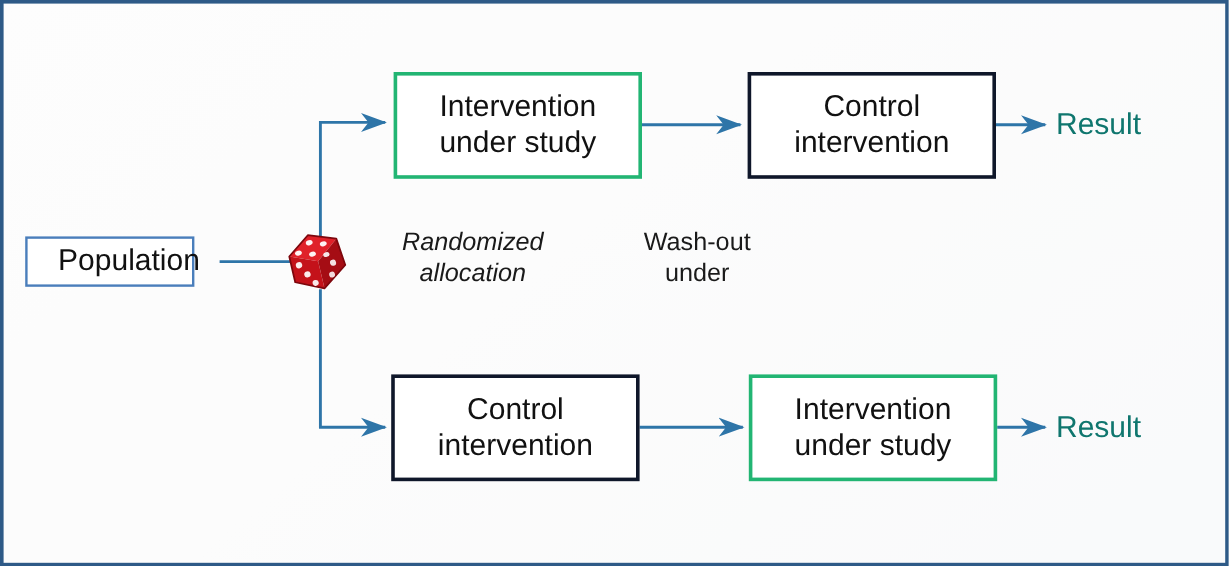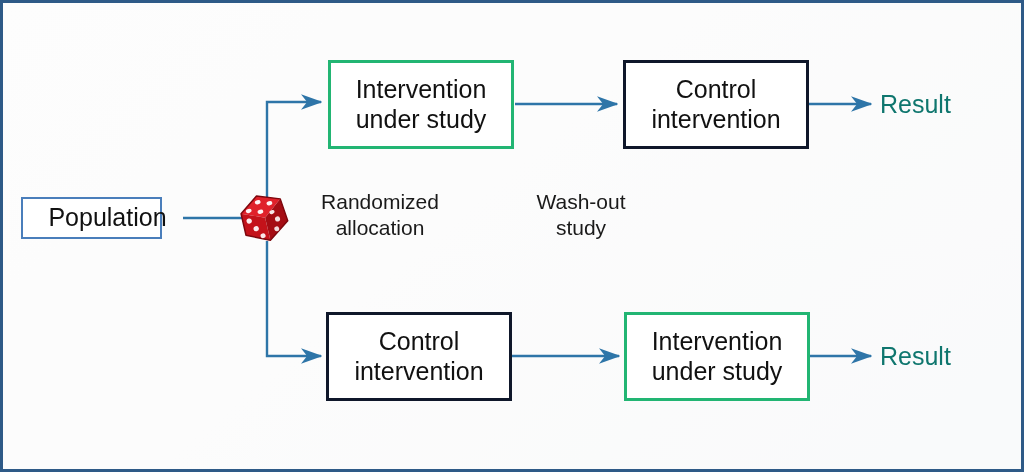--- a/index.html
+++ b/index.html
@@ -40,21 +40,21 @@
     line-height: 1.18;
     z-index: 3;
   }
   .node .node-text { display: block; }
 
   .node.green { border: 3px solid #22b573; }
   .node.red   { border: 3px solid #0f172a; }
   .node.blue  { border: 2px solid #4a7ebb; }
 
   .node.box-big {
-    width: 186px;
+    width: 207px;
     height: 89px;
     font-size: 25px;
     padding: 0 6px;
   }
   .node.box-pop {
     left: 18px;
     top: 194px;
     width: 141px;
     height: 42px;
     font-size: 25px;
@@ -176,24 +176,24 @@
     </span>
   </div>
 
   <div class="node green box-big" style="left:621px; top:309px;">
     <span>
       <span class="node-text">Intervention</span>
       <span class="node-text">under study</span>
     </span>
   </div>
 
-  <div class="caption" style="left:297px; top:186px; width:160px;">Randomized
+  <div class="caption" style="left:311px; top:186px; width:160px;font-style:italic;">Randomized
 allocation</div>
 
   <div class="caption" style="left:508px; top:186px; width:140px;">Wash-out
-study</div>
+under</div>
 
 
   <div class="result-label" style="left:877px; top:87px;">Result</div>
 
   <div class="result-label" style="left:877px; top:339px;">Result</div>
 
 </div>
 
 </body></html>

